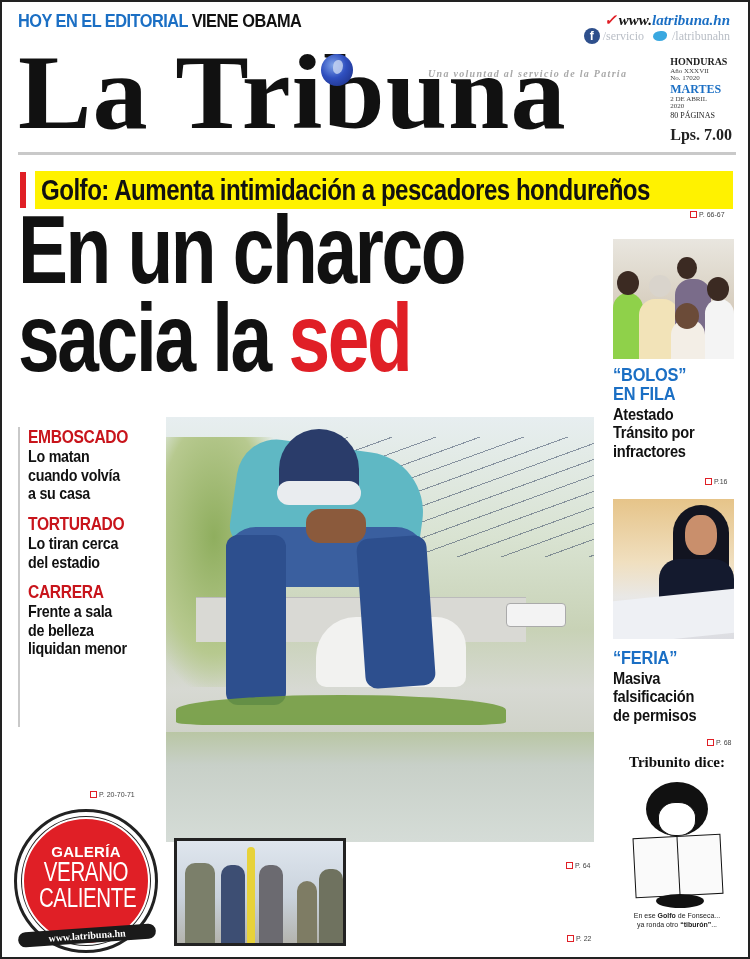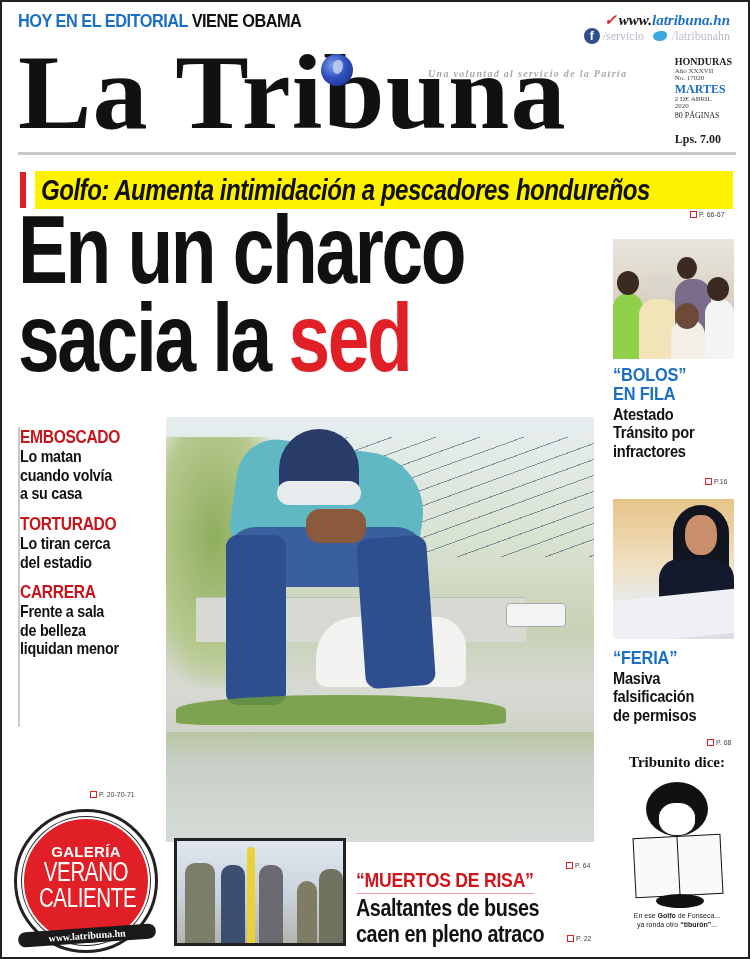--- a/index.html
+++ b/index.html
@@ -27,42 +27,42 @@
   .globe { position: absolute; left: 319px; top: 52px; width: 32px; height: 32px; border-radius: 50%; background: radial-gradient(circle at 38% 35%, #7fa3e8 0%, #2f4fbf 45%, #1a2a7a 100%); }
   .globe::after { content: ""; position: absolute; left: 12px; top: 6px; width: 10px; height: 14px; background: #c9d7f2; border-radius: 50% 40% 60% 40%; opacity: .8; }
   .motto { position: absolute; left: 426px; top: 66px; font-family: "Liberation Serif", serif; font-style: italic; font-weight: 700; font-size: 10px; letter-spacing: 1.3px; color: #a9a9a9; white-space: nowrap; }
   .rule { position: absolute; left: 16px; top: 150px; width: 718px; height: 3px; background: #c9c9c9; }
 
   .info { position: absolute; right: 16px; top: 55px; text-align: left; font-family: "Liberation Serif", serif; color: #222; line-height: 1.05; }
   .info .country { font-weight: 700; font-size: 10px; }
   .info .small { font-size: 7px; color: #444; }
   .info .day { font-weight: 700; font-size: 12px; color: #1b6fc4; margin-top: 1px; }
   .info .pages { font-size: 8px; margin-top: 2px; }
-  .info .price { font-weight: 700; font-size: 12px; margin-top: 12px; }
-
-  
-  .banner { position: absolute; left: 18px; top: 166px; height: 44px; display: flex; align-items: center; font-style: italic; }
+  .info .price { font-weight: 700; font-size: 16px; margin-top: 6px; }
+
+  
+  .banner { position: absolute; left: 18px; top: 166px; height: 44px; display: flex; align-items: center; }
   .banner .bar { width: 6px; height: 36px; background: #e01f26; margin-right: 9px; }
   .banner .text { background: #fff200; height: 38px; padding: 0 6px 0 6px; display: flex; align-items: center; width: 698px; }
   .banner .text span { font-family: "Liberation Sans", sans-serif; font-weight: 700; font-size: 29px; letter-spacing: -0.6px; color: #111; white-space: nowrap; transform: scaleX(0.83); transform-origin: left center; display: inline-block; }
 
   .pref { font-family: "Liberation Sans", sans-serif; font-size: 7px; color: #444; white-space: nowrap; display: inline-flex; align-items: center; gap: 2px; position: absolute; }
   .pref .sq { width: 7px; height: 7px; border: 1.5px solid #e01f26; display: inline-block; }
 
   
   .headline { position: absolute; left: 16px; top: 204px; font-family: Liberation Sans, sans-serif; font-weight: 700; color: #111; line-height: 0.92; }
   .headline .line { font-size: 96px; letter-spacing: -3px; white-space: nowrap; transform: scaleX(0.78); transform-origin: left top; display: block; }
   .headline .red { color: #e01f26; }
 
   
   .leftcol { position: absolute; left: 16px; top: 415px; width: 128px; }
   .redbox { background: #b8141a; color: #fff; padding: 8px 8px 6px 8px; height: 82px; }
   .redbox .t1 { font-weight: 700; font-size: 20px; line-height: 0.98; letter-spacing: -0.5px; transform: scaleX(0.82); transform-origin: left top; white-space: nowrap; }
   .redbox .t2 { font-weight: 400; font-size: 19px; line-height: 1; transform: scaleX(0.82); transform-origin: left top; white-space: nowrap; }
-  .stories { border-left: 2px solid #c9c9c9; margin-top: 10px; padding-left: 0; height: 300px; position: relative; }
+  .stories { border-left: 2px solid #c9c9c9; margin-top: 10px; padding-left: 8px; height: 300px; position: relative; }
   .story { margin-bottom: 10px; }
   .story .kicker { color: #c8141b; font-weight: 700; font-size: 19px; letter-spacing: -0.4px; transform: scaleX(0.82); transform-origin: left top; white-space: nowrap; line-height: 1.1; }
   .story .body { color: #111; font-weight: 700; font-size: 17px; line-height: 1.1; letter-spacing: -0.3px; transform: scaleX(0.84); transform-origin: left top; white-space: nowrap; }
 
   
   .promo { position: absolute; left: 12px; top: 807px; width: 144px; height: 144px; border-radius: 50%; background: #fff; border: 3px solid #222; }
   .promo .inner { position: absolute; left: 5px; top: 5px; width: 128px; height: 128px; border-radius: 50%; background: #e01f26; border: 2px solid #fff; box-shadow: 0 0 0 1px #222; text-align: center; color: #fff; }
   .promo .g { font-weight: 700; font-size: 15px; margin-top: 24px; letter-spacing: 0.3px; }
   .promo .v { font-size: 27px; line-height: 0.95; transform: scaleX(0.76); transform-origin: center top; letter-spacing: -0.5px; }
   .promo .url { position: absolute; left: -6px; top: 109px; width: 138px; height: 15px; background: #1a1a1a; border-radius: 8px; color: #fff; font-family: "Liberation Serif", serif; font-weight: 700; font-size: 10px; line-height: 15px; text-align: center; transform: rotate(-4deg); }
@@ -229,25 +229,20 @@
 
   <div class="inset">
     <div class="p" style="left:8px; width:30px; height:80px; background:#7b7f6a;"></div>
     <div class="p" style="left:44px; width:24px; height:78px; background:#3d4e73;"></div>
     <div class="p" style="left:70px; width:8px; height:96px; background:#e7d23a;"></div>
     <div class="p" style="left:82px; width:24px; height:78px; background:#6b6a70;"></div>
     <div class="p" style="left:120px; width:20px; height:62px; background:#7e7c64;"></div>
     <div class="p" style="left:142px; width:24px; height:74px; background:#6f725f;"></div>
   </div>
 
-  <div class="bottomstory">
-    <div class="kicker">“MUERTOS DE RISA”</div>
-    <div class="body">Asaltantes de buses</div>
-    <div class="body">caen en pleno atraco</div>
-  </div>
   <div class="pref" style="left:565px; top:933px;">
     <span class="sq"></span>
       <span>P. 22</span>
   </div>
 
   <div class="rphoto1">
     <div class="s" style="left:0; top:54px; width:30px; height:66px; background:#8fd14a;"></div>
     <div class="h" style="left:4px; top:32px; width:22px; height:24px;"></div>
     <div class="s" style="left:26px; top:60px; width:40px; height:60px; background:#f2e3b8;"></div>
     <div class="h" style="left:36px; top:36px; width:22px; height:22px; background:#d9d4cc;"></div>

